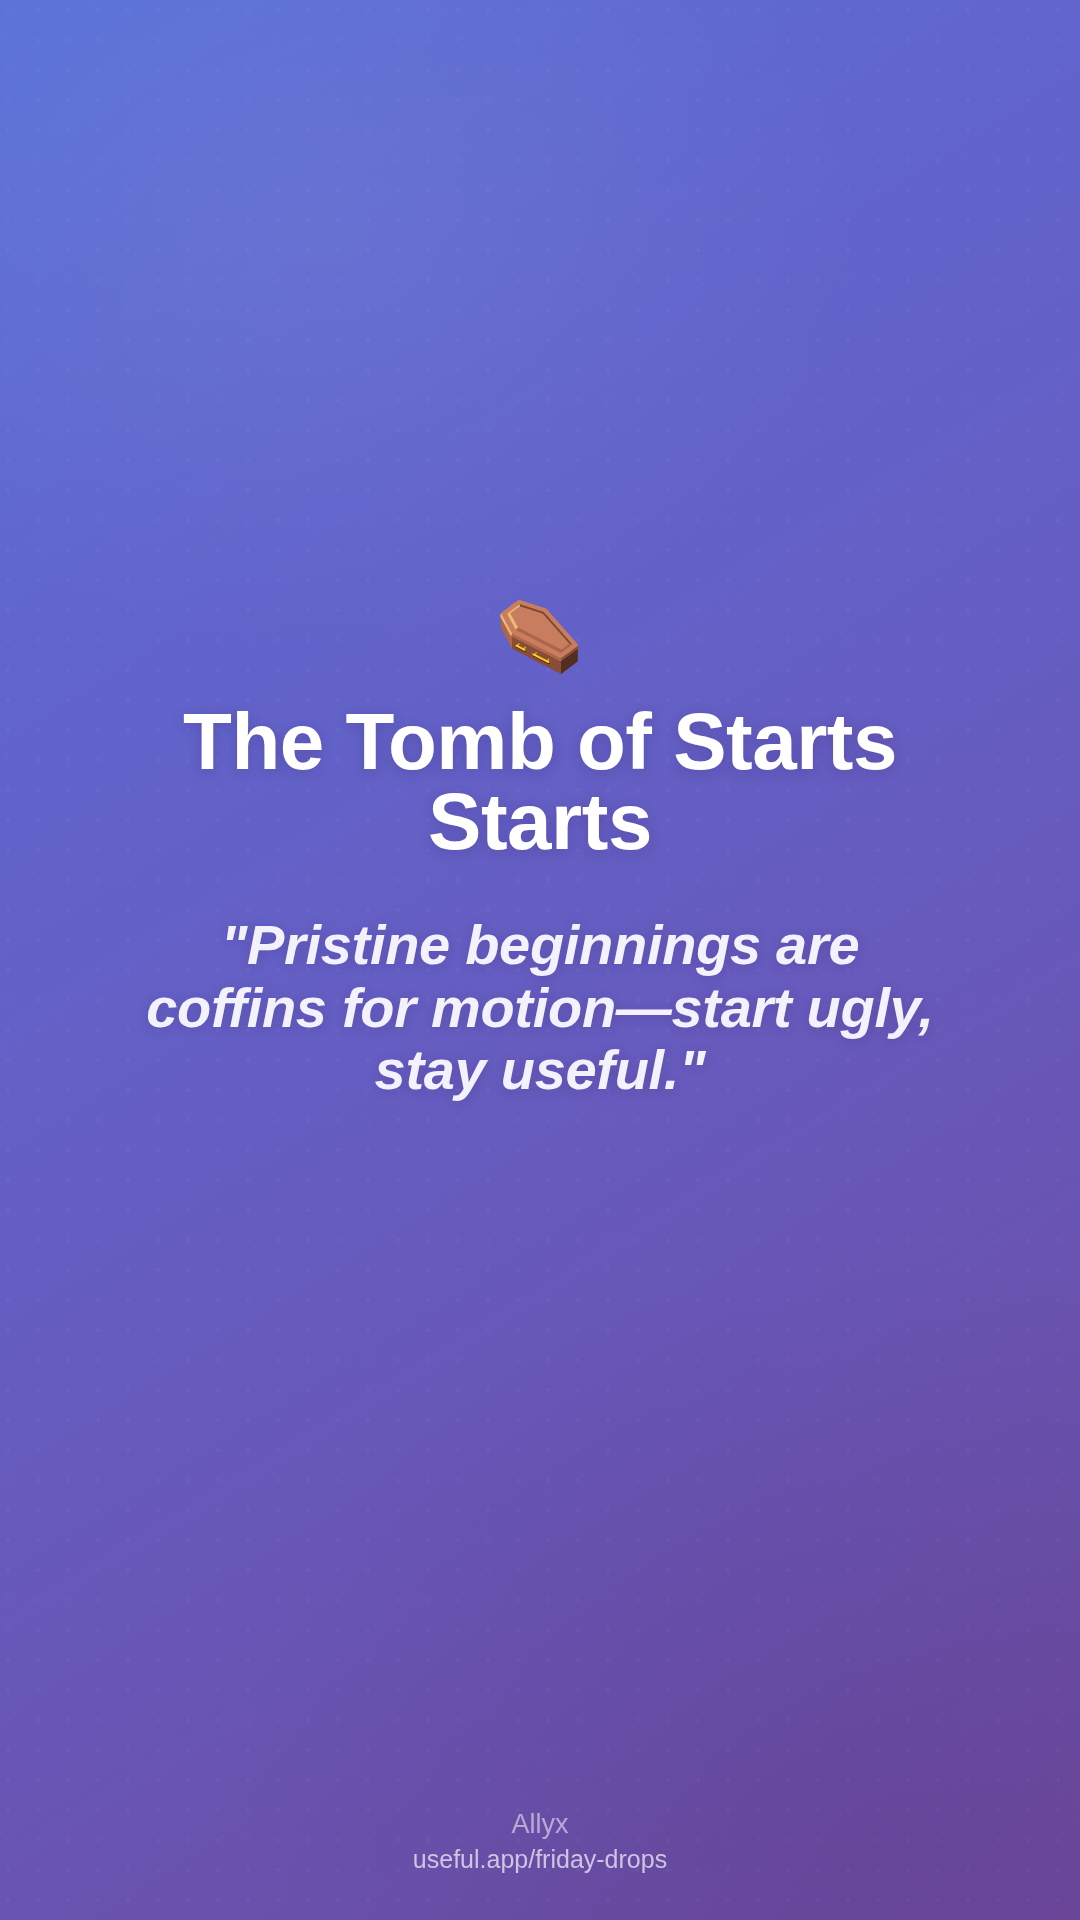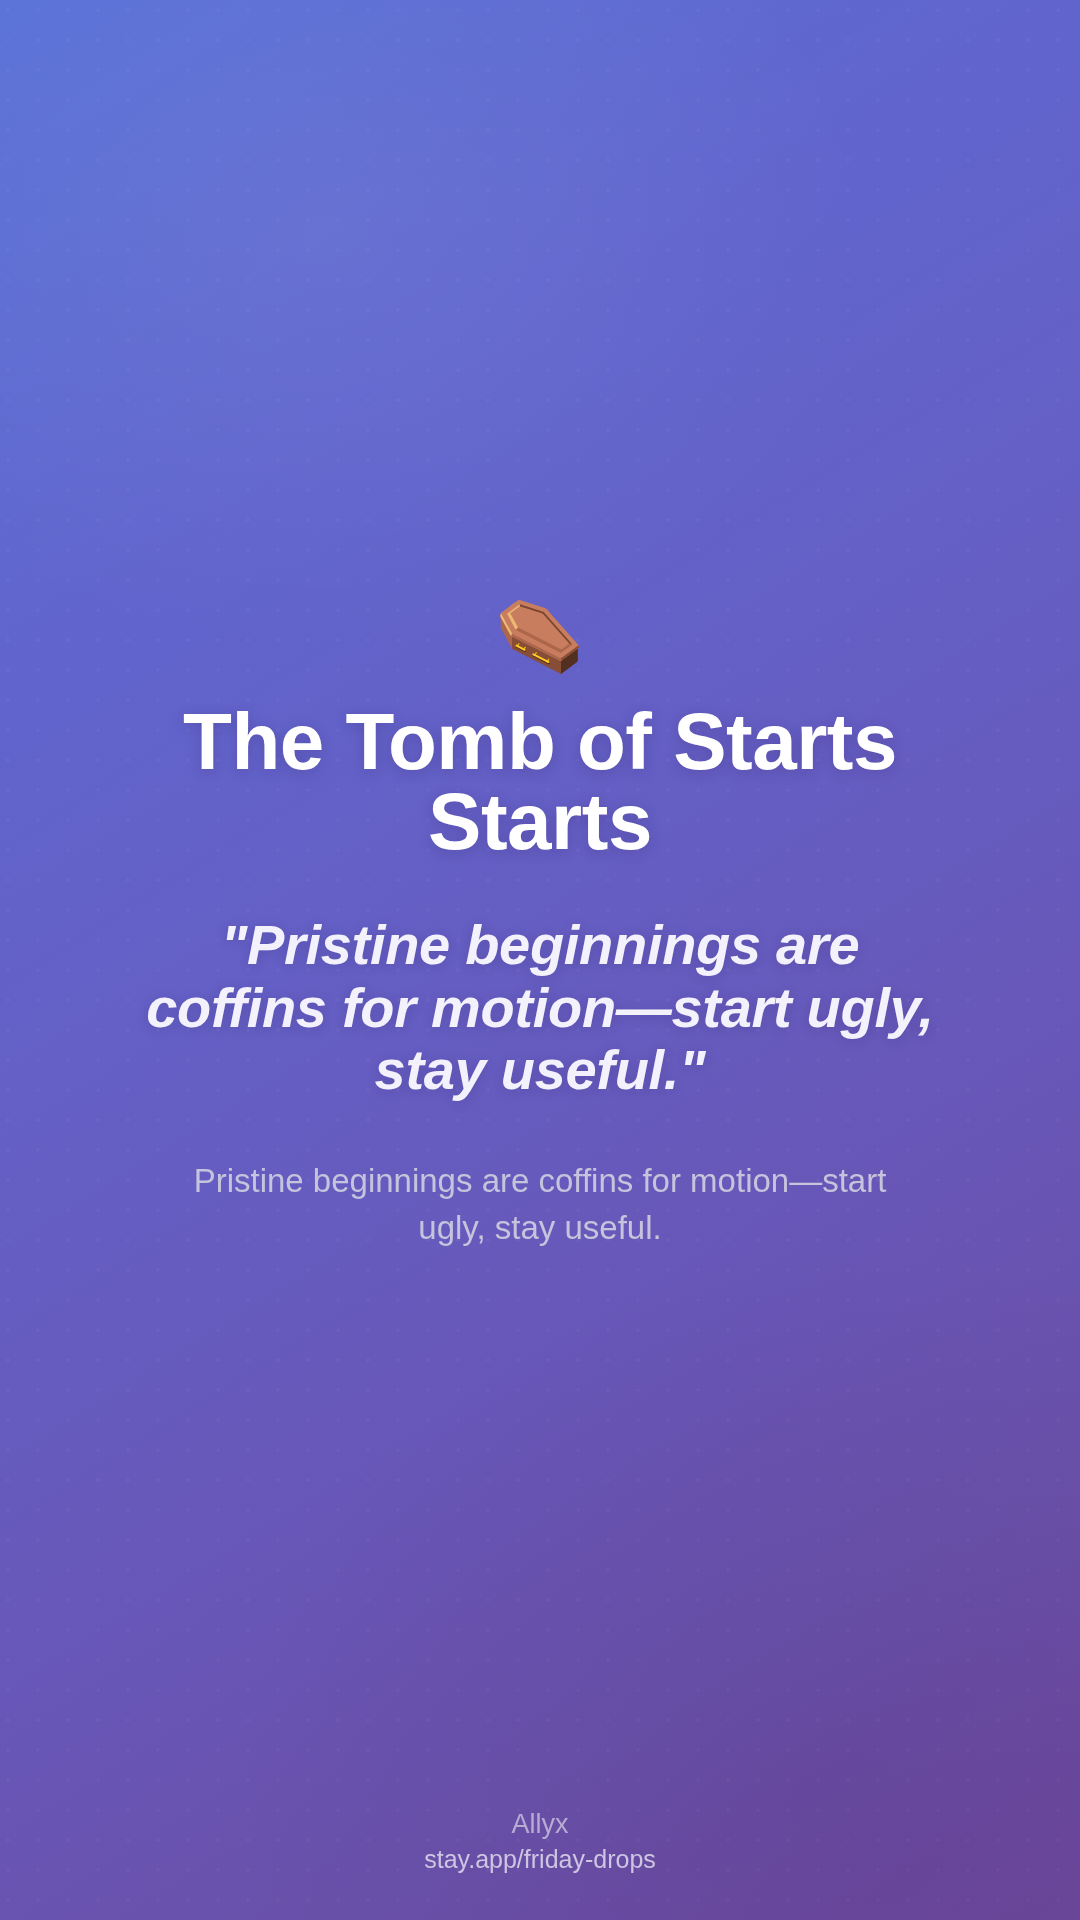--- a/index.html
+++ b/index.html
@@ -147,22 +147,21 @@
   <div class="bloom-overlay"></div>
 
   <div class="content">
 
     <div class="emoji-badge">⚰️</div>
 
     <h1 class="title">The Tomb of Starts Starts</h1>
 
     <p class="quote">"Pristine beginnings are coffins for motion—start ugly, stay useful."</p>
 
-    <p class="body-text">Pristine beginnings are coffins for motion—start ugly, stay useful.</p>
 
   </div>
 
   <div class="footer">
     <div class="footer-brand">Allyx</div>
-    <div class="footer-url">stay.app/friday-drops</div>
+    <div class="footer-url">useful.app/friday-drops</div>
   </div>
 
 </div>
 
 </body></html>

